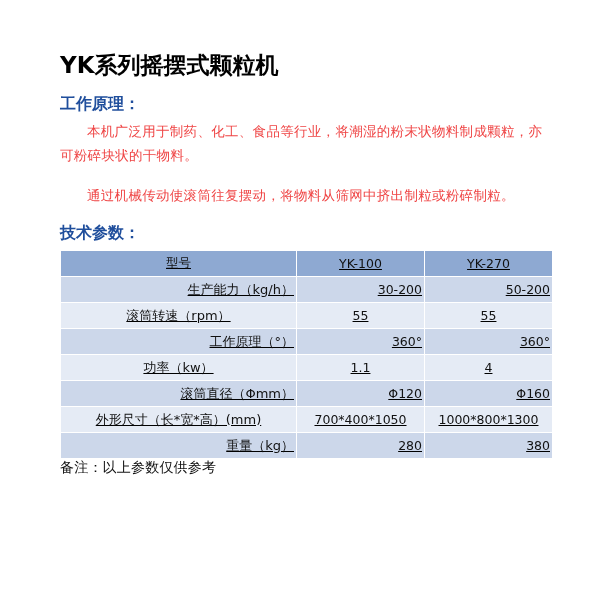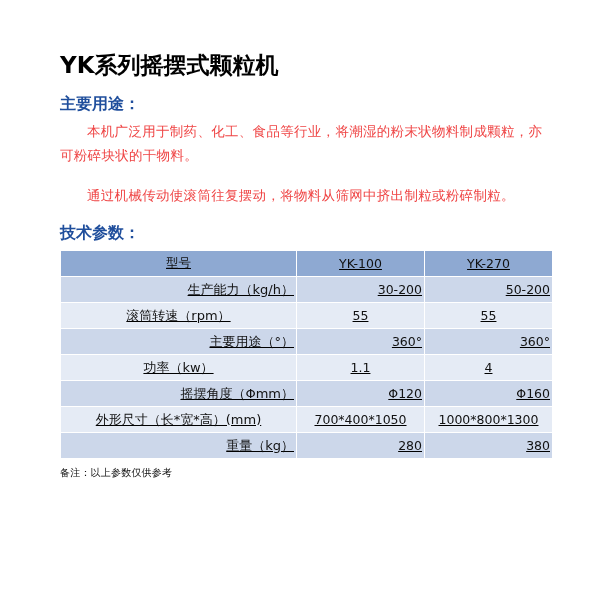--- a/index.html
+++ b/index.html
@@ -72,34 +72,33 @@
     background: #8ea9d2;
     font-weight: bold;
     font-size: 13.5px;
     height: 26px;
     color: #111111;
   }
   tbody tr.odd td { background: #ccd7ea; text-align: right; }
   tbody tr.even td { background: #e5ebf5; }
   tbody td.label { font-size: 13px; }
   .note {
-    font-size: 10px;
+    font-size: 14px;
     color: #111111;
-    margin-top: 7px;
     letter-spacing: 0.2px;
   }
 </style>
 </head>
 <body>
 
 <div class="page">
 
   <h1 class="doc-title">YK系列摇摆式颗粒机</h1>
 
-  <h2 class="section-heading">主要用途：</h2>
+  <h2 class="section-heading">工作原理：</h2>
   <p class="section-body">本机广泛用于制药、化工、食品等行业，将潮湿的粉末状物料制成颗粒，亦可粉碎块状的干物料。</p>
 
   <p class="section-body">通过机械传动使滚筒往复摆动，将物料从筛网中挤出制粒或粉碎制粒。</p>
 
   <h2 class="section-heading">技术参数：</h2>
 
   <div class="table-wrap">
     <table class="spec">
       <colgroup>
         <col class="c0">
@@ -118,31 +117,31 @@
           <td class="label">生产能力（kg/h）</td>
           <td>30-200</td>
           <td>50-200</td>
         </tr>
         <tr class="even">
           <td class="label">滚筒转速（rpm）</td>
           <td>55</td>
           <td>55</td>
         </tr>
         <tr class="odd">
-          <td class="label">主要用途（°）</td>
+          <td class="label">工作原理（°）</td>
           <td>360°</td>
           <td>360°</td>
         </tr>
         <tr class="even">
           <td class="label">功率（kw）</td>
           <td>1.1</td>
           <td>4</td>
         </tr>
         <tr class="odd">
-          <td class="label">摇摆角度（Φmm）</td>
+          <td class="label">滚筒直径（Φmm）</td>
           <td>Φ120</td>
           <td>Φ160</td>
         </tr>
         <tr class="even">
           <td class="label">外形尺寸（长*宽*高）(mm)</td>
           <td>700*400*1050</td>
           <td>1000*800*1300</td>
         </tr>
         <tr class="odd">
           <td class="label">重量（kg）</td>

